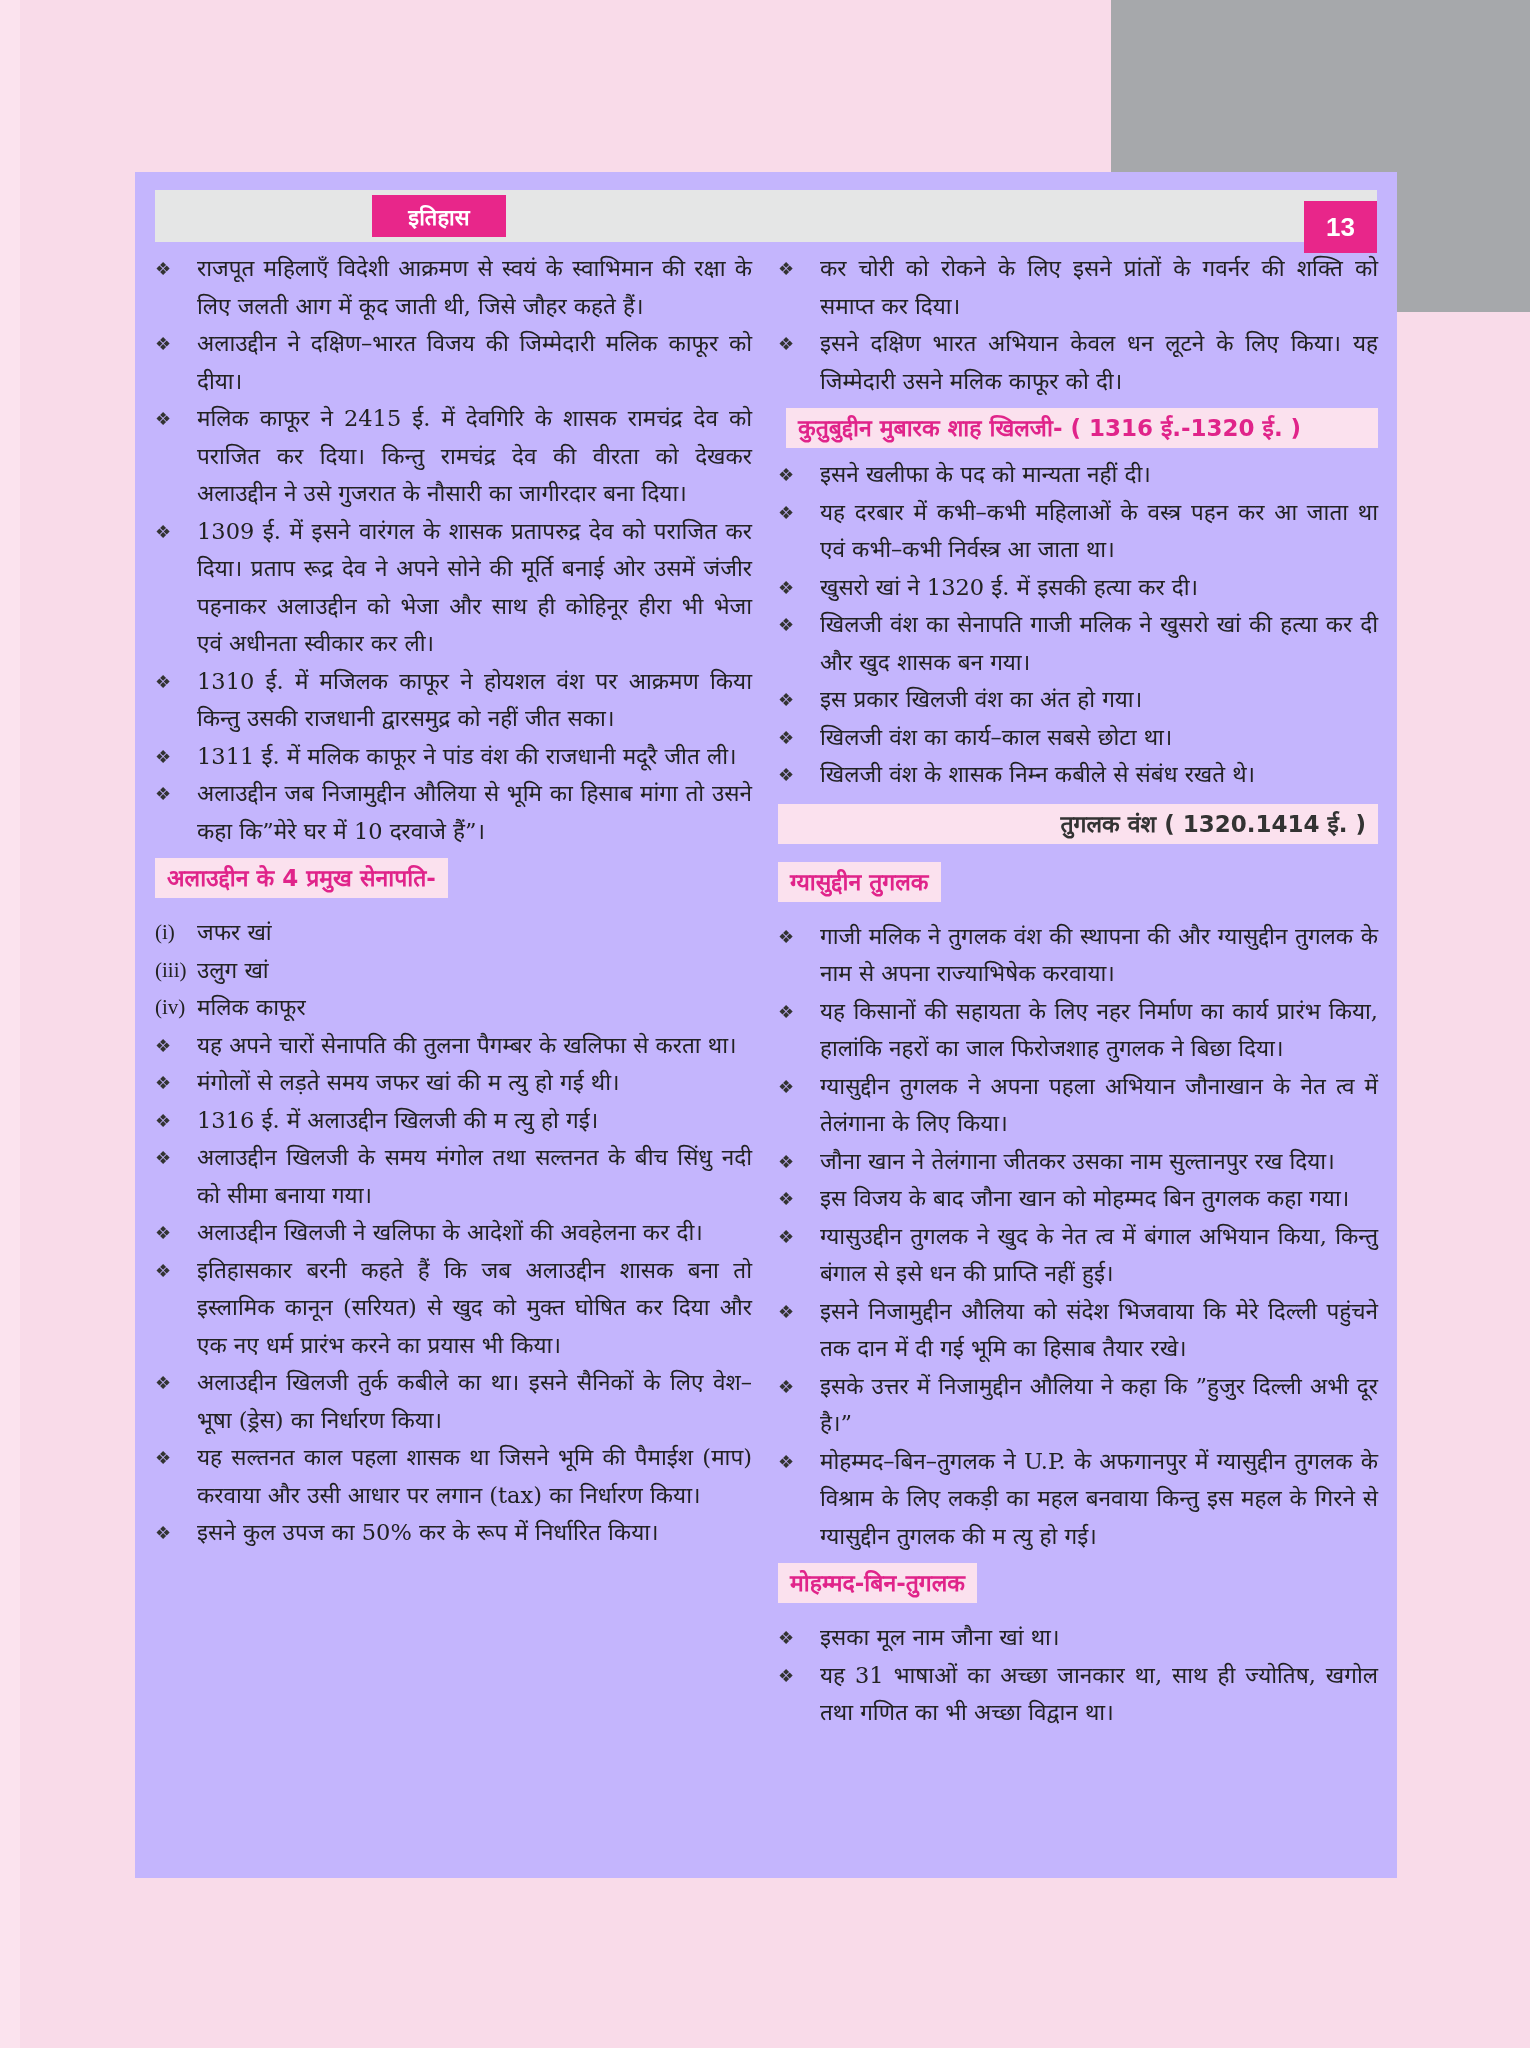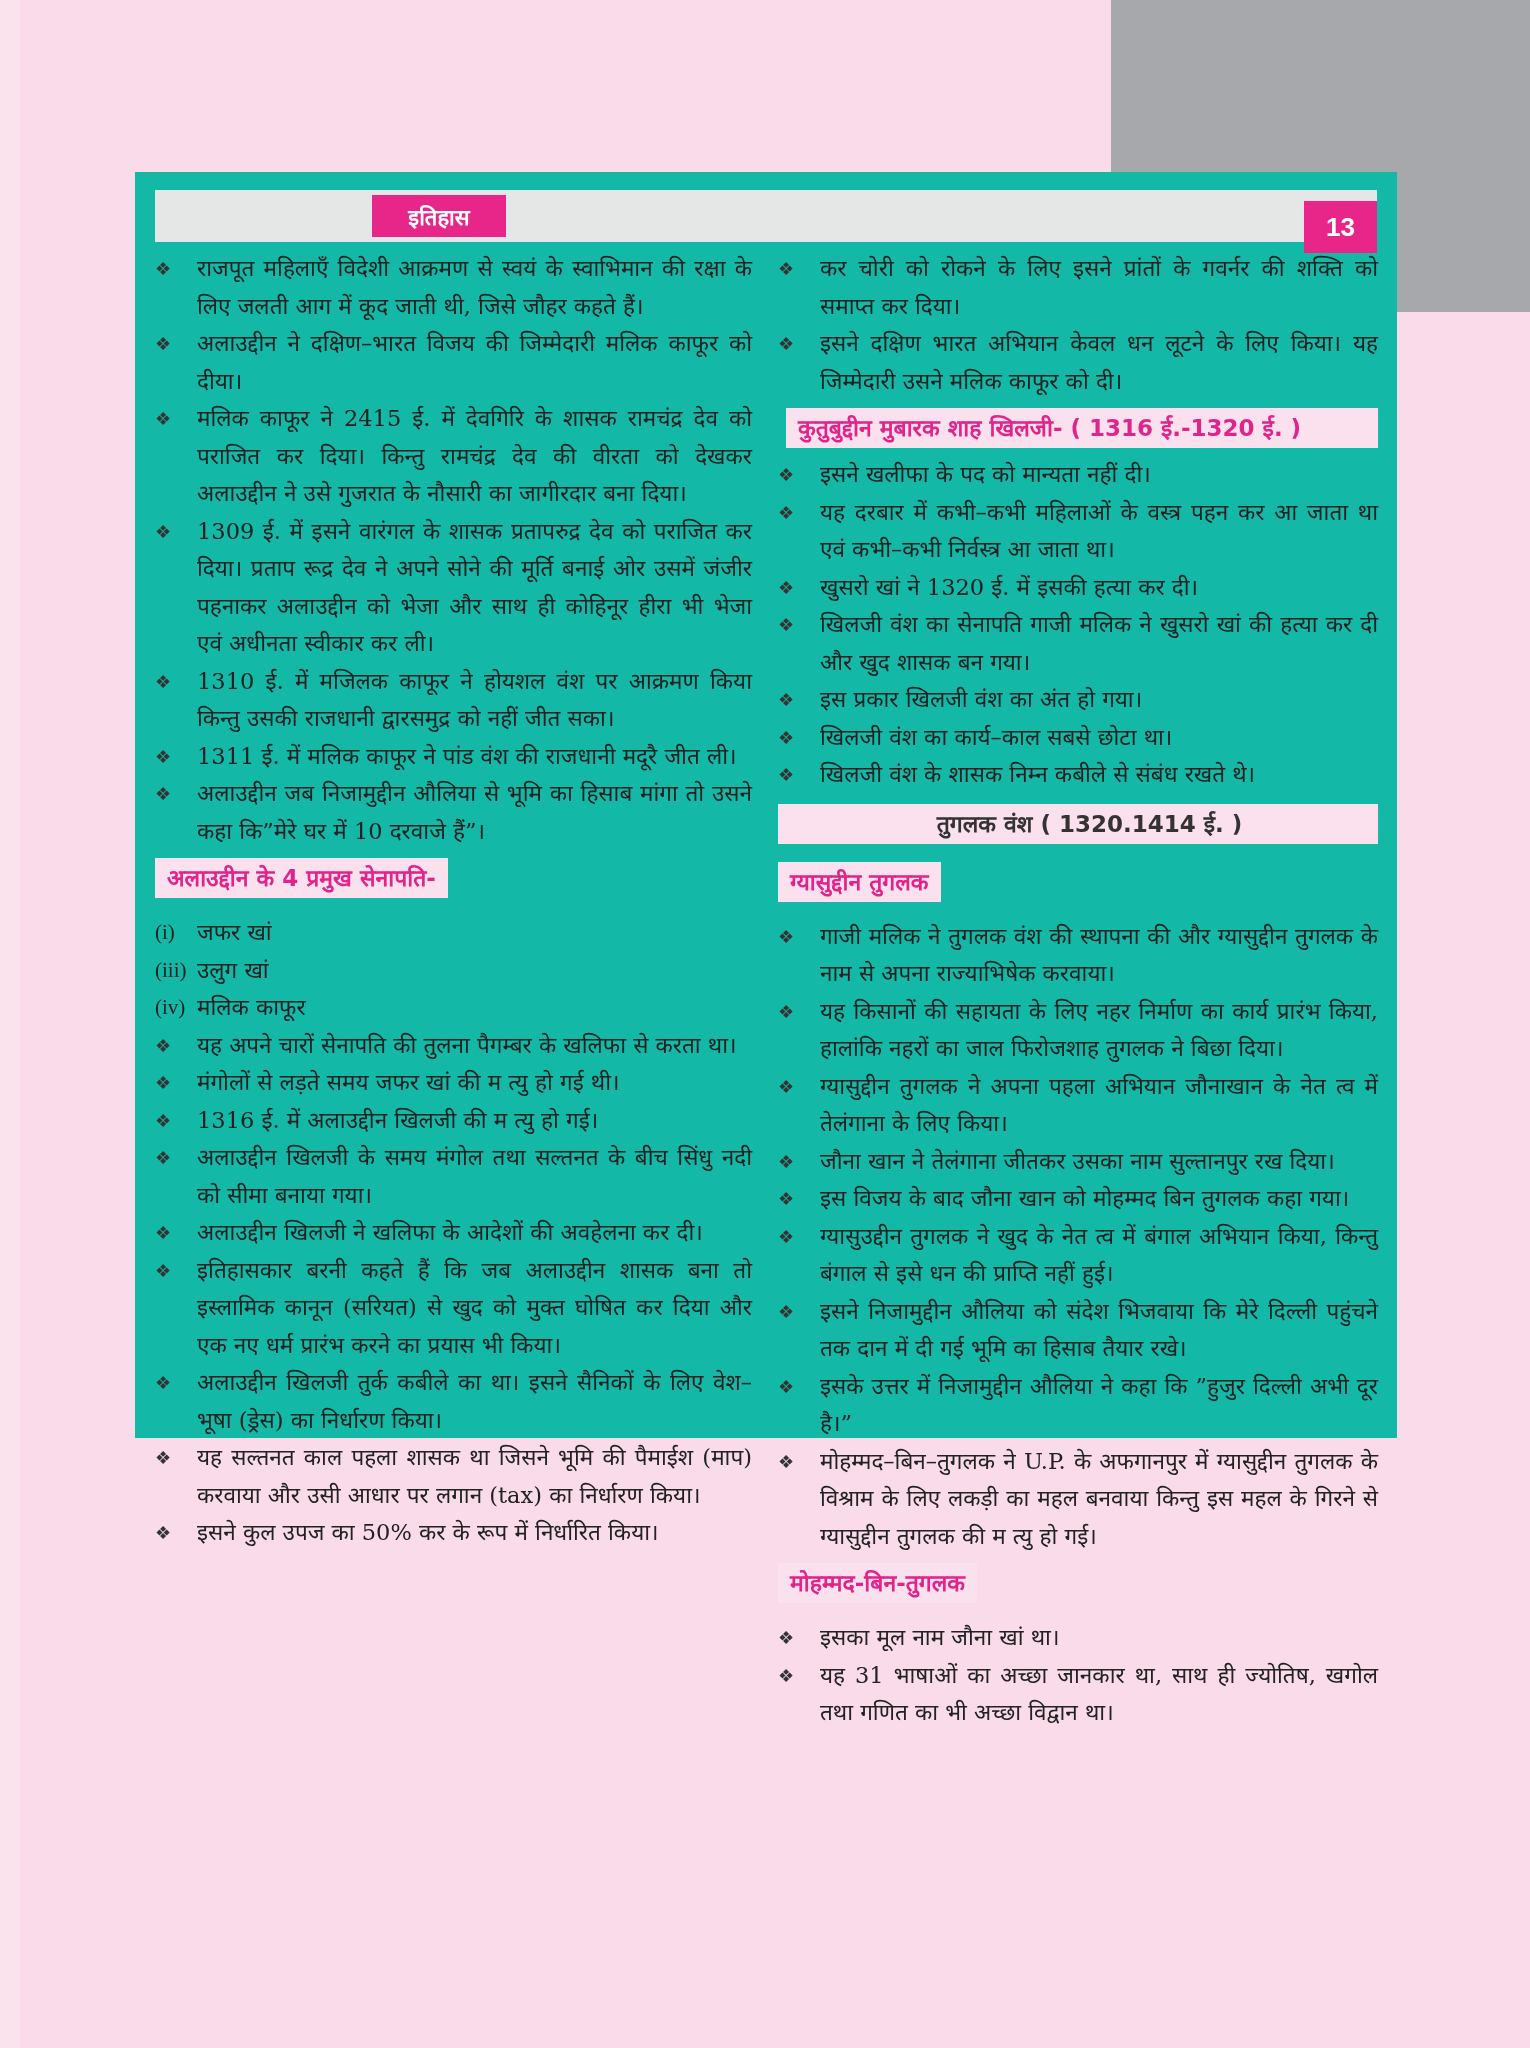--- a/index.html
+++ b/index.html
@@ -11,22 +11,22 @@
     }
     .gray-tab {
       position: absolute; left: 1111px; top: 0; width: 419px; height: 312px;
       background: #a6a8ab;
     }
     .left-margin-strip {
       position: absolute; left: 0; top: 0; width: 20px; height: 2048px;
       background: #fbe3ee;
     }
     .page-card {
-      position: absolute; left: 135px; top: 172px; width: 1262px; height: 1266px;
-      background: #14b8a6;
+      position: absolute; left: 135px; top: 172px; width: 1262px; height: 1706px;
+      background: #c4b5fd;
     }
     .header-bar {
       position: absolute; left: 20px; top: 18px; width: 1222px; height: 52px;
       background: #e5e6e6;
     }
     .subject-tag {
       position: absolute; left: 217px; top: 5px; width: 134px; height: 42px;
       background: #e8268a; color: #fff;
       font-family: "DejaVu Sans", sans-serif; font-size: 22px; font-weight: bold;
       display: flex; align-items: center; justify-content: center;
@@ -60,21 +60,21 @@
     .section-head {
       display: inline-block;
       background: #fbe1ee;
       color: #e0248a;
       font-family: "DejaVu Sans", sans-serif;
       font-weight: bold; font-size: 23px;
       padding: 4px 12px; margin: 8px 0 16px 0;
       line-height: 32px;
     }
     .section-head.wide {
-      display: block; color: #333; text-align: center; margin: 10px 0 10px 0; padding-left: 35px;
+      display: block; color: #333; text-align: right; margin: 10px 0 10px 0; padding-left: 35px;
     }
     .section-head.wide-pink {
       display: block; margin: 8px 0 8px 8px;
     }
   </style>
 </head>
 <body>
 
 <div class="left-margin-strip"></div>
 <div class="gray-tab"></div>

